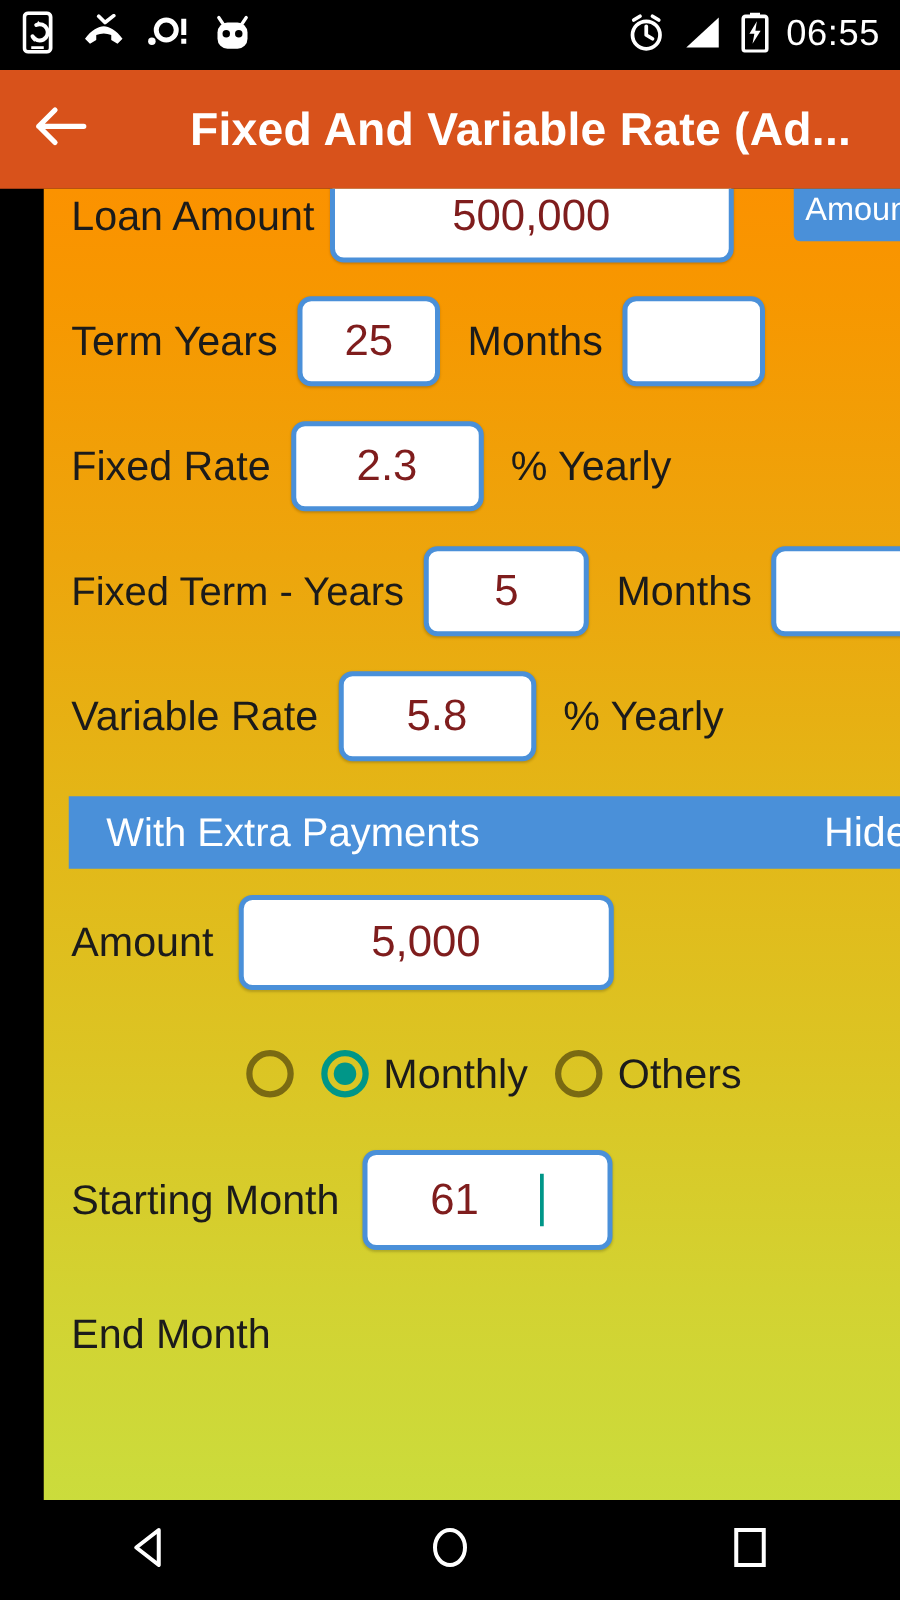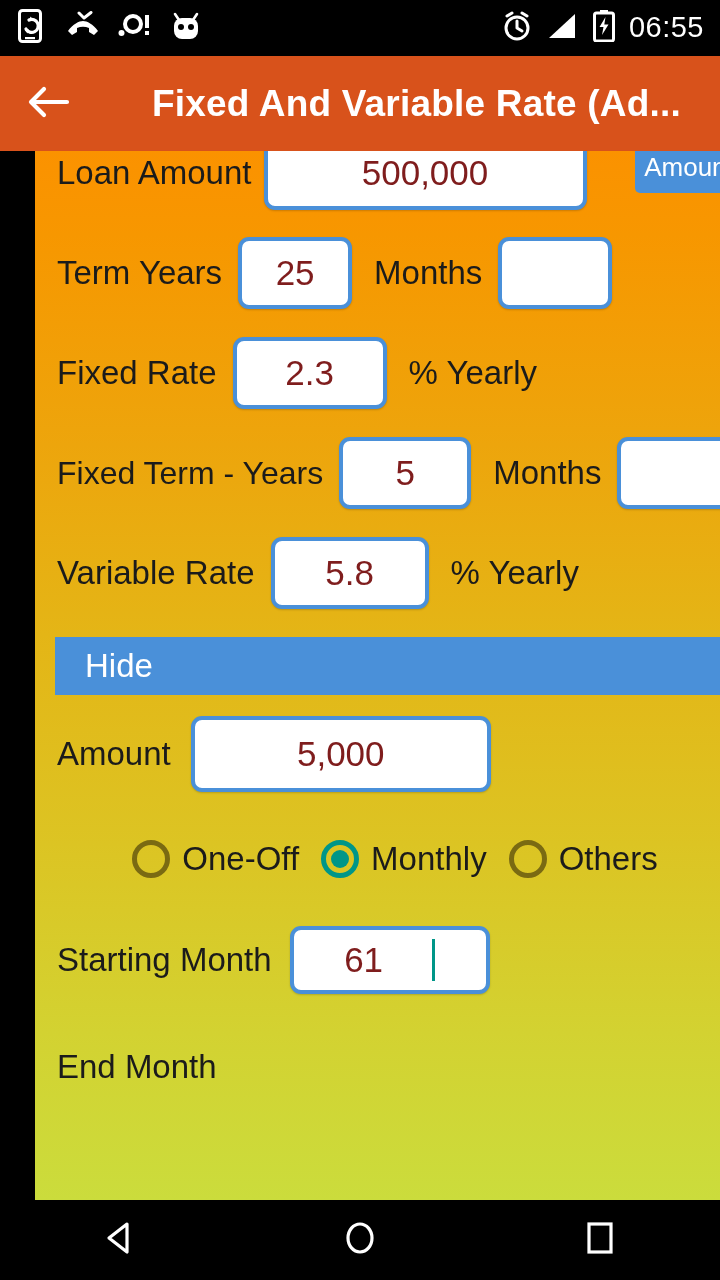--- a/index.html
+++ b/index.html
@@ -81,21 +81,21 @@
     box-shadow:0 1px 2px rgba(0,0,0,.18);
   }
   .field.loan { width:323px; height:74px; margin-left:12px; }
   .field.yrs  { width:114px; margin-left:16px; }
   .field.mth  { width:114px; margin-left:16px; }
   .field.rate { width:154px; margin-left:16px; }
   .field.fterm{ width:132px; margin-left:16px; }
   .field.fmth { width:114px; margin-left:16px; }
   .field.vrate{ width:158px; margin-left:16px; }
   .field.amt  { width:300px; height:76px; margin-left:20px; }
-  .field.smon { width:200px; height:68px; margin-left:18px; position:relative;gap:44px; }
+  .field.smon { width:200px; height:80px; margin-left:18px; position:relative;gap:44px; }
 
   .caret {
     display:inline-block; width:3px; height:42px; background:#009688;
     margin-left:5px;
   }
 
   .calc-btn {
     position:absolute; right:12px; top:-10px;
     width:108px; height:80px;
     background:#4a90d9; border-radius:5px;
@@ -256,32 +256,32 @@
         <div class="field fmth"></div>
       </div>
 
       <div class="row">
         <span class="label">Variable Rate</span>
         <div class="field vrate">5.8</div>
         <span class="suffix">% Yearly</span>
       </div>
 
       <div class="extra-bar">
+        <span class="eb-title">With Extra Payments</span>
         <span class="eb-hide">Hide</span>
       </div>
 
       <div class="row" style="height:118px;">
         <span class="label">Amount</span>
         <div class="field amt">5,000</div>
       </div>
 
       <div class="radio-row">
         <div class="radio-item">
           <span class="radio"></span>
-          <span class="radio-label">One-Off</span>
         </div>
         <div class="radio-item">
           <span class="radio on"></span>
           <span class="radio-label">Monthly</span>
         </div>
         <div class="radio-item">
           <span class="radio"></span>
           <span class="radio-label">Others</span>
         </div>
       </div>

